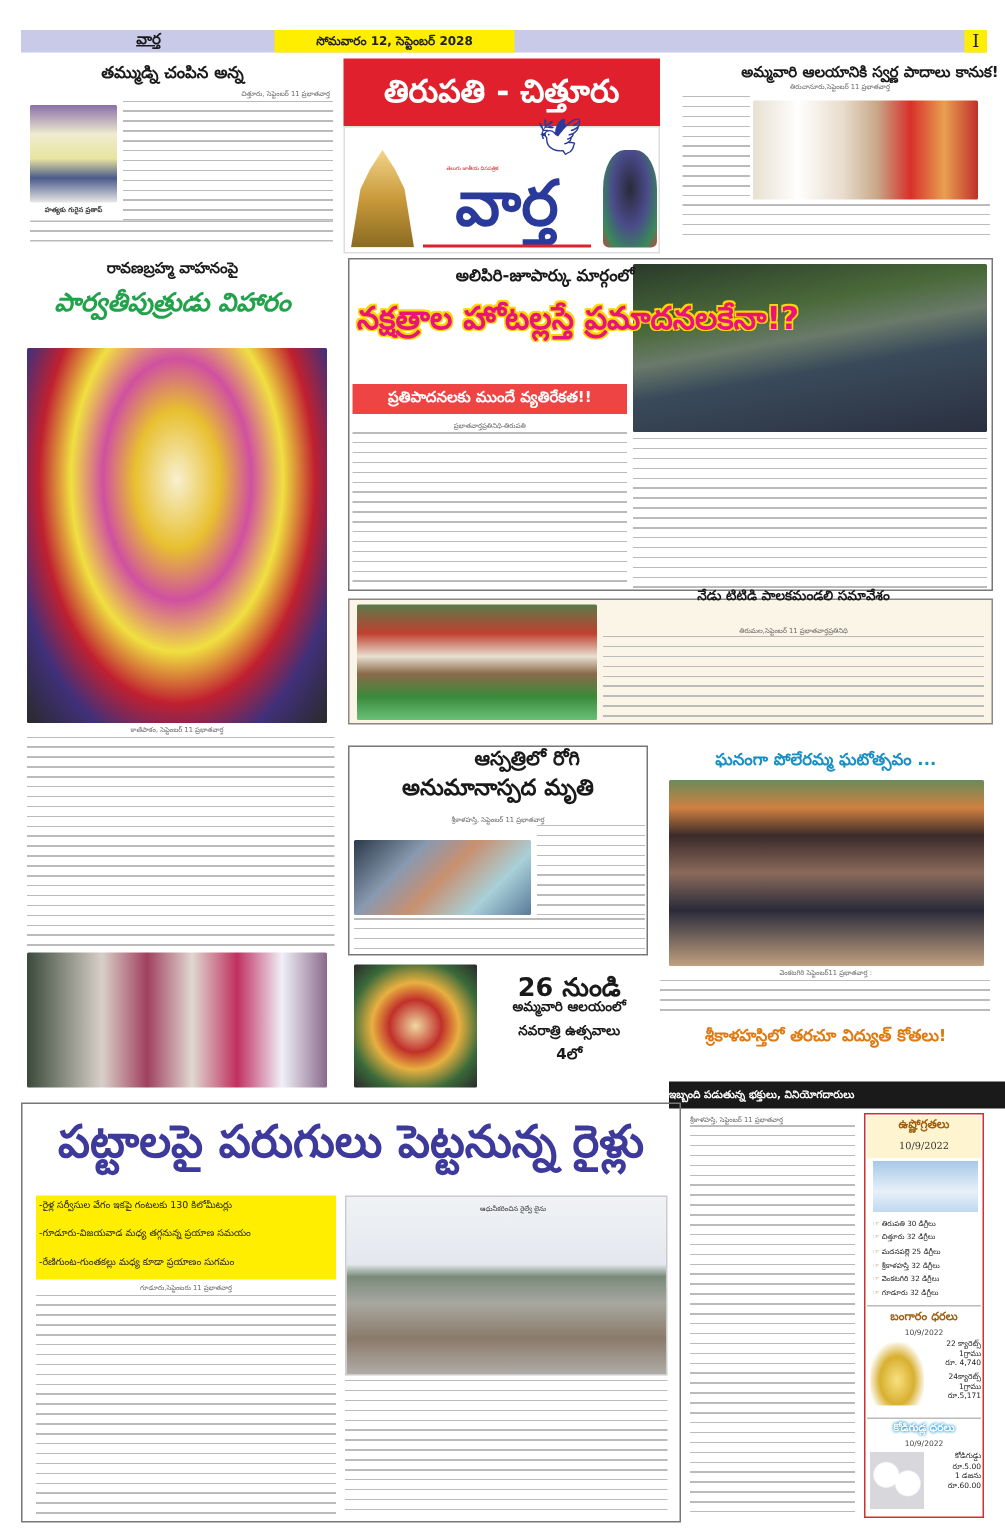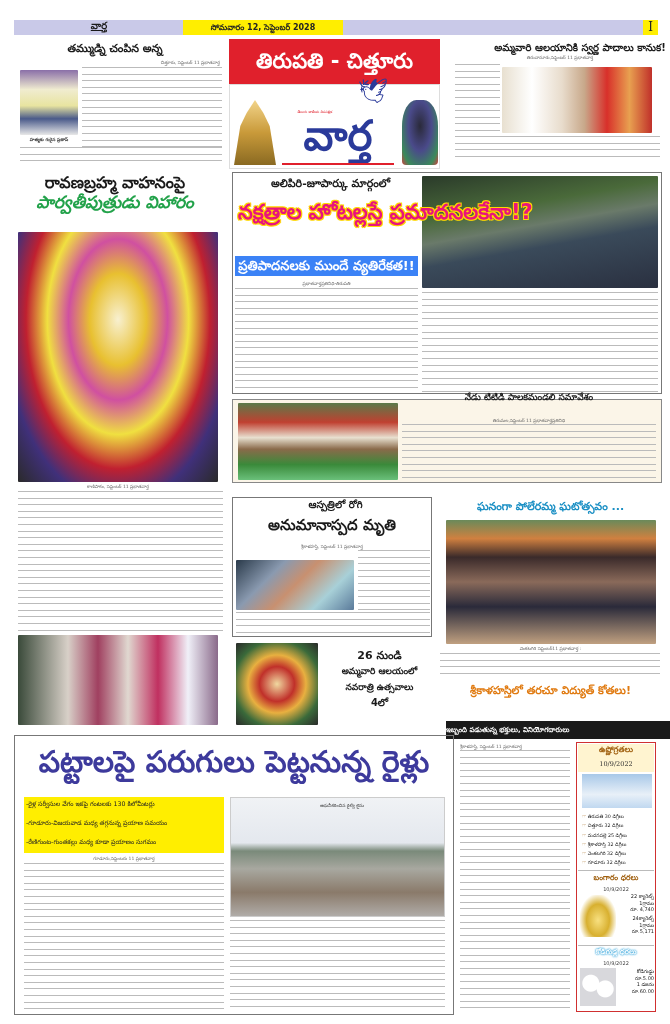--- a/index.html
+++ b/index.html
@@ -38,57 +38,57 @@
 <div class="abs" style="left:278px;top:108px;width:120px;height:55px;color:#2a3a9a;font-size:42px;font-weight:bold;text-align:center;line-height:55px">వార్త</div>
 <div class="abs" style="left:282px;top:163px;width:112px;height:2px;background:#e0202c"></div>
 <div class="abs" style="left:402px;top:100px;width:36px;height:65px;background:radial-gradient(ellipse at 50% 40%,#2a2a3a 0%,#4a4a8a 45%,#3a8a5a 80%,#d04040 100%);border-radius:40% 40% 4px 4px"></div>
 
 <div class="abs hl" style="left:475px;top:42px;width:210px;font-size:10px">అమ్మవారి ఆలయానికి స్వర్ణ పాదాలు కానుక!</div>
 <div class="abs dateline" style="left:455px;top:55px;width:210px">తిరుచానూరు,సెప్టెంబర్ 11 ప్రభాతవార్త</div>
 <div class="abs txt" style="left:455px;top:64px;width:45px;height:68px;background:repeating-linear-gradient(180deg,#bbb 0 1px,transparent 1px 6.6px)"></div>
 <div class="abs photo" style="left:502px;top:67px;width:150px;height:66px;background:linear-gradient(90deg,#e8e0d0 0%,#fff 20%,#e8dccc 40%,#c8a88a 55%,#d8302a 70%,#e8a050 85%,#c0302a 100%)"></div>
 <div class="abs txt" style="left:455px;top:136px;width:205px;height:26px;background:repeating-linear-gradient(180deg,#bbb 0 1px,transparent 1px 6.6px)"></div>
 
-<div class="abs hl" style="left:10px;top:173px;width:210px;font-size:16px">రావణబ్రహ్మ వాహనంపై</div>
+<div class="abs hl" style="left:10px;top:173px;width:210px;font-size:10px">రావణబ్రహ్మ వాహనంపై</div>
 <div class="abs hl" style="left:10px;top:192px;width:210px;font-size:17px;font-style:italic;color:#22a24a">పార్వతీపుత్రుడు విహారం</div>
 <div class="abs photo" style="left:18px;top:232px;width:200px;height:250px;background:radial-gradient(ellipse at 50% 35%,#f8f0d0 0%,#e8c030 20%,#d050a0 35%,#f0e040 50%,#c02030 65%,#40307a 80%,#2a2a2a 100%)"></div>
 <div class="abs dateline" style="left:18px;top:484px;width:200px">కాణిపాకం, సెప్టెంబర్ 11 ప్రభాతవార్త</div>
 <div class="abs txt" style="left:18px;top:491px;width:205px;height:140px;background:repeating-linear-gradient(180deg,#bbb 0 1px,transparent 1px 6.6px)"></div>
 <div class="abs photo" style="left:18px;top:635px;width:200px;height:90px;background:linear-gradient(90deg,#3a4a3a 0%,#d8d0c8 25%,#a04060 40%,#e0d8d0 55%,#c03060 70%,#f0f0f8 85%,#8a6a8a 100%)"></div>
 
 <div class="abs box" style="left:232px;top:172px;width:430px;height:222px"></div>
 <div class="abs photo" style="left:422px;top:176px;width:236px;height:112px;background:linear-gradient(170deg,#2a3a2a 0%,#4a6a3a 30%,#6a7a6a 45%,#3a4a5a 60%,#2a3040 100%)"></div>
-<div class="abs hl" style="left:238px;top:177px;width:185px;font-size:11px;text-align:center">అలిపిరి-జూపార్కు మార్గంలో</div>
+<div class="abs hl" style="left:238px;top:177px;width:185px;font-size:11px;text-align:right">అలిపిరి-జూపార్కు మార్గంలో</div>
 <div class="abs hl" style="left:238px;top:200px;width:420px;font-size:21px;color:#e8147c;text-align:left;text-shadow:1px 1px 0 #ffd700,-1px -1px 0 #ffd700,1px -1px 0 #ffd700,-1px 1px 0 #ffd700">నక్షత్రాల హోటల్లస్తే ప్రమాదనలకేనా!?</div>
-<div class="abs" style="left:235px;top:256px;width:183px;height:20px;background:#3b82f6;color:#fff;font-size:13px;font-weight:bold;text-align:center;line-height:20px">ప్రతిపాదనలకు ముందే వ్యతిరేకత!!</div>
+<div class="abs" style="left:235px;top:256px;width:183px;height:20px;background:#ef4444;color:#fff;font-size:10px;font-weight:bold;text-align:center;line-height:20px">ప్రతిపాదనలకు ముందే వ్యతిరేకత!!</div>
 <div class="abs dateline" style="left:235px;top:281px;width:183px">ప్రభాతవార్తప్రతినిధి-తిరుపతి</div>
 <div class="abs txt" style="left:235px;top:288px;width:183px;height:104px;background:repeating-linear-gradient(180deg,#bbb 0 1px,transparent 1px 6.6px)"></div>
 <div class="abs txt" style="left:422px;top:292px;width:236px;height:100px;background:repeating-linear-gradient(180deg,#bbb 0 1px,transparent 1px 6.6px)"></div>
 
 <div class="abs" style="left:232px;top:399px;width:430px;height:84px;background:#fbf5e8;border:1px solid #888"></div>
 <div class="abs photo" style="left:238px;top:403px;width:160px;height:77px;background:linear-gradient(180deg,#5a7a4a 0%,#c04030 25%,#e8e0d0 45%,#8a6a4a 60%,#3a8a3a 80%,#6ac07a 100%)"></div>
 <div class="abs hl" style="left:400px;top:392px;width:258px;font-size:9px">నేడు టిటిడి పాలకమండలి సమావేశం</div>
 <div class="abs dateline" style="left:400px;top:418px;width:258px">తిరుమల,సెప్టెంబర్ 11 ప్రభాతవార్తప్రతినిధి</div>
 <div class="abs txt" style="left:402px;top:424px;width:254px;height:56px;background:repeating-linear-gradient(180deg,#bbb 0 1px,transparent 1px 6.6px)"></div>
 
 <div class="abs box" style="left:232px;top:497px;width:200px;height:140px"></div>
-<div class="abs hl" style="left:216px;top:499px;width:239px;font-size:10px">ఆస్పత్రిలో రోగి</div>
+<div class="abs hl" style="left:232px;top:499px;width:239px;font-size:13px">ఆస్పత్రిలో రోగి</div>
 <div class="abs hl" style="left:232px;top:516px;width:200px;font-size:15px">అనుమానాస్పద మృతి</div>
 <div class="abs dateline" style="left:232px;top:544px;width:200px">శ్రీకాళహస్తి, సెప్టెంబర్ 11 ప్రభాతవార్త</div>
 <div class="abs photo" style="left:236px;top:560px;width:118px;height:50px;background:linear-gradient(135deg,#2a3a4a 0%,#8a9ab0 30%,#c89070 50%,#a8d0d8 75%,#5a7a9a 100%)"></div>
 <div class="abs txt" style="left:358px;top:550px;width:72px;height:60px;background:repeating-linear-gradient(180deg,#bbb 0 1px,transparent 1px 6.6px)"></div>
 <div class="abs txt" style="left:236px;top:612px;width:194px;height:22px;background:repeating-linear-gradient(180deg,#bbb 0 1px,transparent 1px 6.6px)"></div>
 
 <div class="abs hl" style="left:438px;top:500px;width:225px;font-size:11px;color:#1a8fc4">ఘనంగా పోలేరమ్మ ఘటోత్సవం ...</div>
 <div class="abs photo" style="left:446px;top:520px;width:210px;height:124px;background:linear-gradient(180deg,#6a8a5a 0%,#d08040 15%,#3a2a2a 30%,#8a6a5a 50%,#2a2a3a 70%,#c0a080 100%)"></div>
 <div class="abs dateline" style="left:438px;top:646px;width:225px">వెంకటగిరి సెప్టెంబర్11 ప్రభాతవార్త :</div>
 <div class="abs txt" style="left:440px;top:653px;width:220px;height:26px;background:repeating-linear-gradient(180deg,#bbb 0 1px,transparent 1px 6.6px)"></div>
 
 <div class="abs photo" style="left:236px;top:643px;width:82px;height:82px;background:radial-gradient(ellipse at 50% 50%,#f0d8a0 0%,#c0302a 30%,#e8b040 50%,#3a6a3a 75%,#2a2a2a 100%)"></div>
-<div class="abs hl" style="left:322px;top:649px;width:115px;font-size:11px">26 నుండి</div>
+<div class="abs hl" style="left:322px;top:649px;width:115px;font-size:17px">26 నుండి</div>
 <div class="abs hl" style="left:322px;top:666px;width:115px;font-size:9px">అమ్మవారి ఆలయంలో</div>
 <div class="abs hl" style="left:322px;top:682px;width:115px;font-size:9px">నవరాత్రి ఉత్సవాలు</div>
 <div class="abs hl" style="left:322px;top:697px;width:115px;font-size:10px">4లో</div>
 
 <div class="abs hl" style="left:438px;top:684px;width:225px;font-size:11px;color:#e07a10">శ్రీకాళహస్తిలో తరచూ విద్యుత్ కోతలు!</div>
 <div class="abs" style="left:446px;top:721px;width:246px;height:18px;background:#1a1a1a;color:#fff;font-size:7px;font-weight:bold;line-height:18px">ఇబ్బంది పడుతున్న భక్తులు, వినియోగదారులు</div>
 <div class="abs dateline" style="left:460px;top:744px;width:110px;text-align:left">శ్రీకాళహస్తి, సెప్టెంబర్ 11 ప్రభాతవార్త</div>
 <div class="abs txt" style="left:460px;top:750px;width:110px;height:258px;background:repeating-linear-gradient(180deg,#bbb 0 1px,transparent 1px 6.6px)"></div>
 
 <div class="abs box" style="left:14px;top:735px;width:440px;height:280px"></div>

